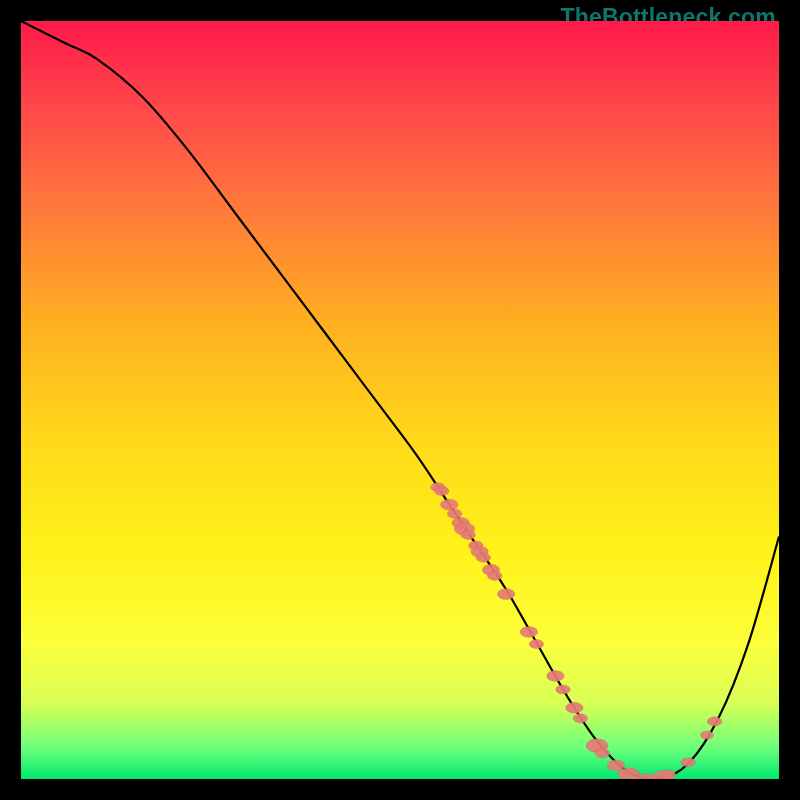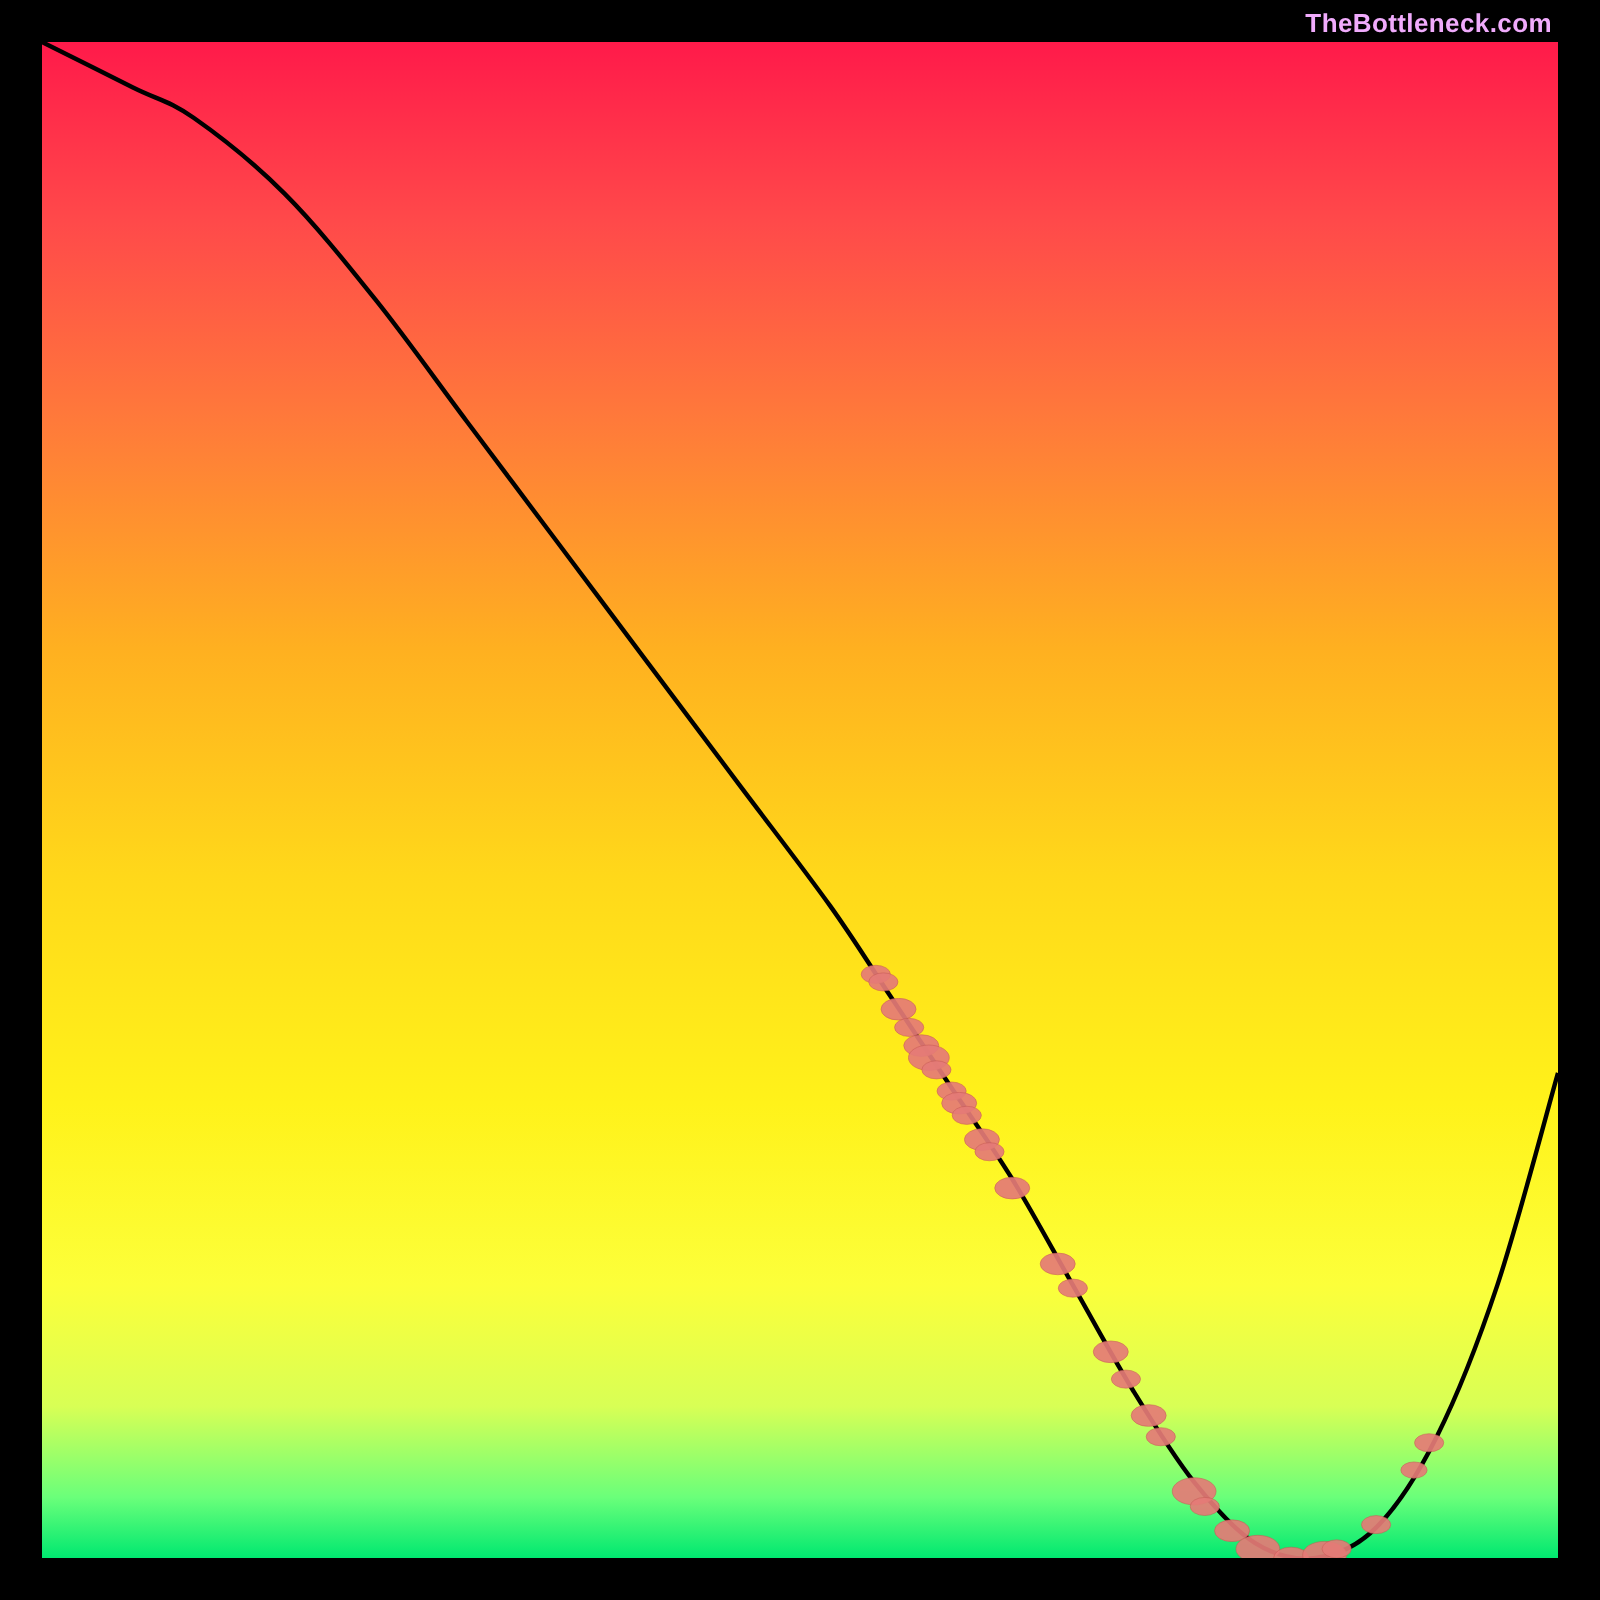--- a/index.html
+++ b/index.html
@@ -41,22 +41,22 @@
     width: 758px;
     height: 758px;
     display: block;
   }
   .watermark {
     position: absolute;
     top: 4px;
     right: 24px;
     font-family: Arial, Helvetica, sans-serif;
     font-weight: 700;
-    font-size: 13px;
-    color: #f0abfc;
+    font-size: 23px;
+    color: #0f766e;
     letter-spacing: 0.2px;
     text-align: left;
     pointer-events: none;
   }
 </style>
 </head>
 <body>
 
 <div class="stage">
   <div class="watermark">TheBottleneck.com</div>

